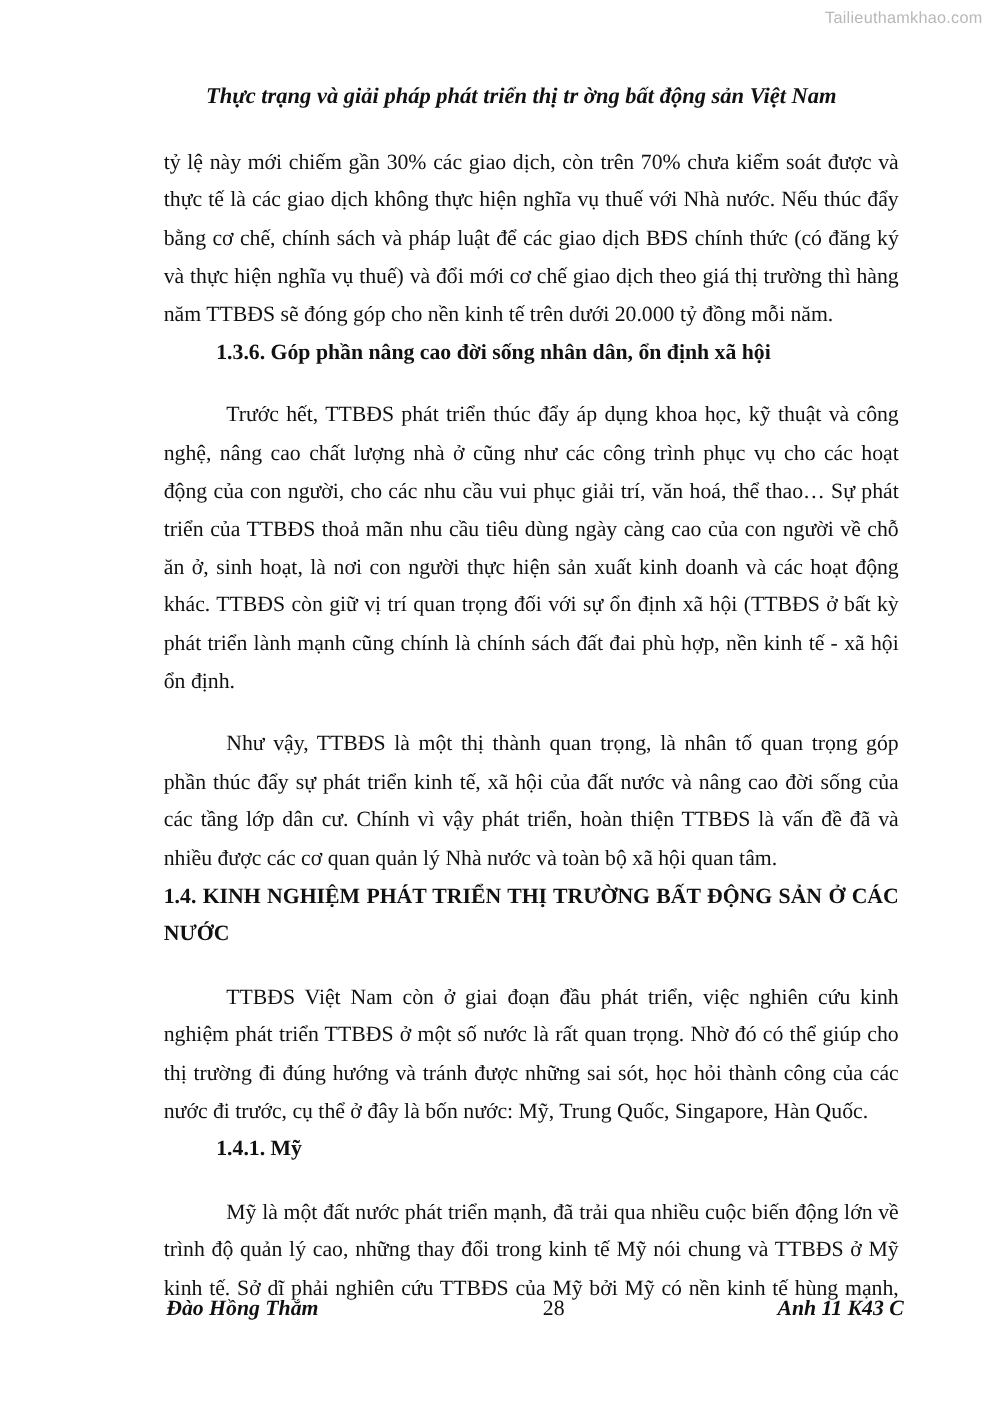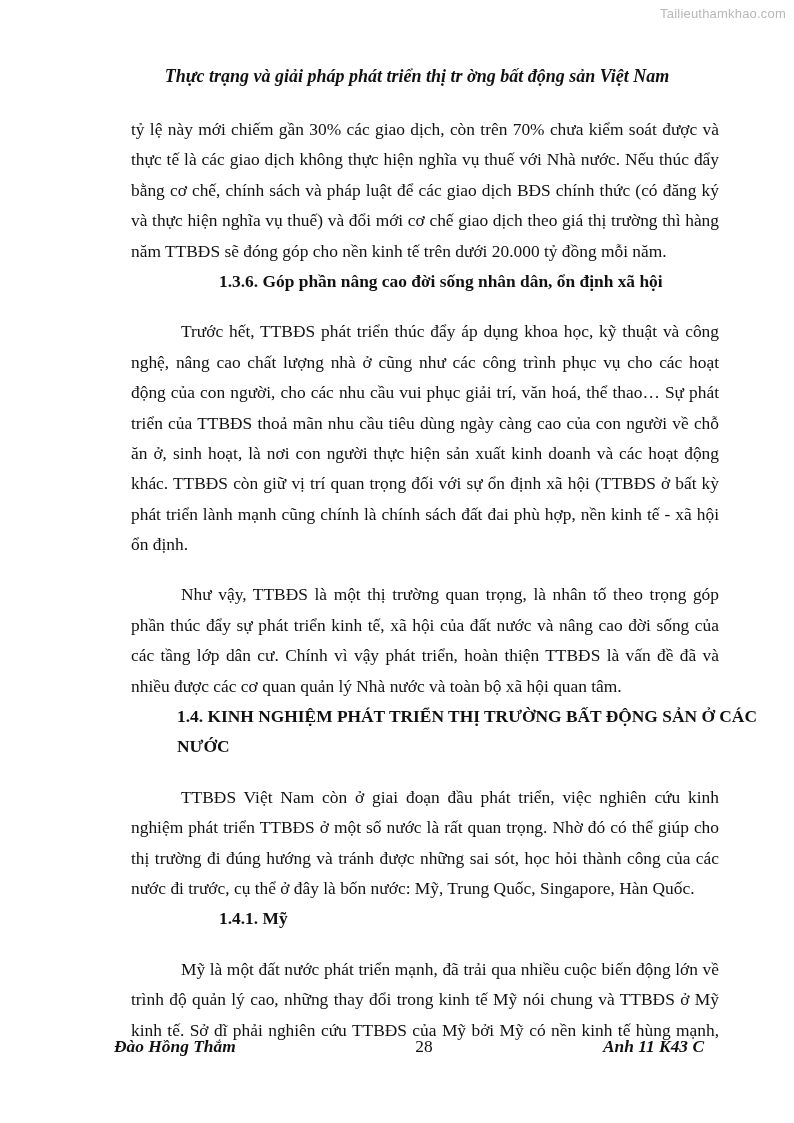--- a/index.html
+++ b/index.html
@@ -55,36 +55,35 @@
     .line.indent {
       padding-left: 50px;
       margin-top: 20px;
     }
     .heading {
       height: 30.4px;
       line-height: 30.4px;
       font-size: 17.4px;
       font-weight: bold;
       white-space: nowrap;
-      margin-left: 46px;
     }
     .heading.sub {
       padding-left: 42px;
     }
     .heading.caps {
       text-align: justify;
       text-align-last: justify;
     }
     .heading.caps.last {
       text-align-last: left;
     }
     .footer {
       position: absolute;
       top: 1036px;
-      left: 114px;
+      left: 133px;
       width: 590px;
       height: 24px;
       font-size: 17.4px;
     }
     .footer .author {
       position: absolute;
       left: 0;
       top: 0;
       font-weight: bold;
       font-style: italic;
@@ -129,21 +128,21 @@
     <div class="line">nghệ, nâng cao chất lượng nhà ở cũng như các công trình phục vụ cho các hoạt</div>
     <div class="line">động của con người, cho các nhu cầu vui phục giải trí, văn hoá, thể thao… Sự phát</div>
     <div class="line">triển của TTBĐS thoả mãn nhu cầu tiêu dùng ngày càng cao của con người về chỗ</div>
     <div class="line">ăn ở, sinh hoạt, là nơi con người thực hiện sản xuất kinh doanh và các hoạt động</div>
     <div class="line">khác. TTBĐS còn giữ vị trí quan trọng đối với sự ổn định xã hội (TTBĐS ở bất kỳ</div>
     <div class="line">phát triển lành mạnh cũng chính là chính sách đất đai phù hợp, nền kinh tế - xã hội</div>
     <div class="line last">ổn định.</div>
   </div>
 
   <div>
-    <div class="line indent">Như vậy, TTBĐS là một thị trường quan trọng, là nhân tố theo trọng góp</div>
+    <div class="line indent">Như vậy, TTBĐS là một thị thành quan trọng, là nhân tố quan trọng góp</div>
     <div class="line">phần thúc đẩy sự phát triển kinh tế, xã hội của đất nước và nâng cao đời sống của</div>
     <div class="line">các tầng lớp dân cư. Chính vì vậy phát triển, hoàn thiện TTBĐS là vấn đề đã và</div>
     <div class="line last">nhiều được các cơ quan quản lý Nhà nước và toàn bộ xã hội quan tâm.</div>
   </div>
 
   <div>
     <div class="heading caps">1.4. KINH NGHIỆM PHÁT TRIỂN THỊ TRƯỜNG BẤT ĐỘNG SẢN Ở CÁC</div>
     <div class="heading caps last">NƯỚC</div>
   </div>
 

